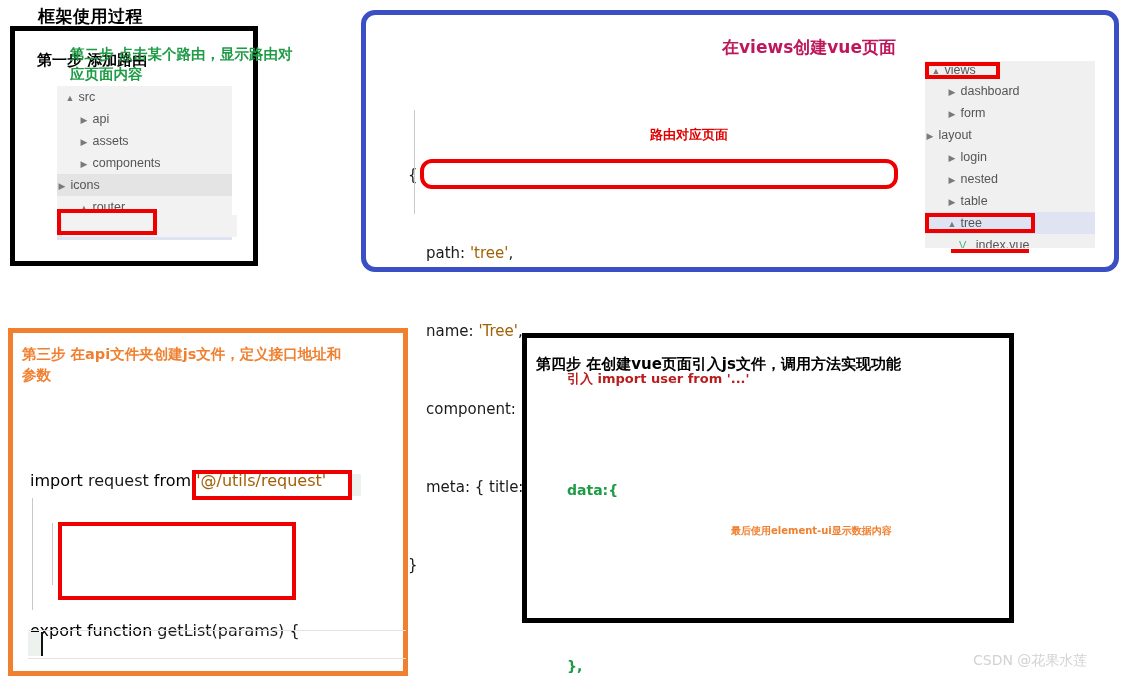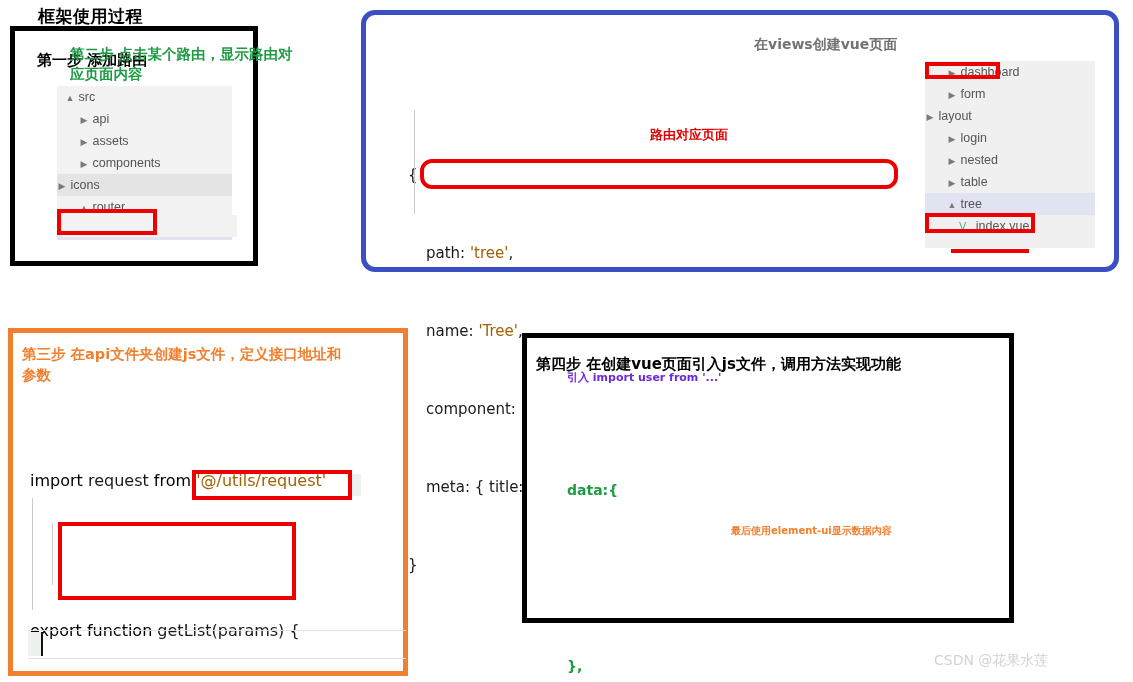--- a/index.html
+++ b/index.html
@@ -105,25 +105,24 @@
     font-family: "DejaVu Sans", sans-serif;
     font-size: 14.5px;
     font-weight: bold;
     color: #1f9b45;
     line-height: 20px;
     width: 230px;
   }
   #step2-note-views {
     left: 722px; top: 36px;
     font-family: "DejaVu Sans", sans-serif;
-    font-size: 14px;
-    font-weight: bold;
-    color: #737373;
-    white-space: nowrap;
-    margin-left: 32px;
+    font-size: 17px;
+    font-weight: bold;
+    color: #be185d;
+    white-space: nowrap;
   }
   #step2-note-page {
     left: 650px; top: 126px;
     font-family: "DejaVu Sans", sans-serif;
     font-size: 13px;
     font-weight: bold;
     color: #e00000;
     white-space: nowrap;
   }
   
@@ -255,23 +254,23 @@
     left: 536px; top: 355px;
     font-family: "DejaVu Sans", sans-serif;
     font-size: 15px;
     font-weight: bold;
     color: #000000;
     white-space: nowrap;
   }
   #step4-import {
     left: 567px; top: 370px;
     font-family: "DejaVu Sans", sans-serif;
-    font-size: 11px;
-    font-weight: bold;
-    color: #6d28d9;
+    font-size: 13px;
+    font-weight: bold;
+    color: #b91c1c;
     white-space: nowrap;
     text-align: right;
   }
   #vue-code {
     left: 567px; top: 415px;
     font-family: "DejaVu Sans", sans-serif;
     font-size: 14px;
     font-weight: bold;
     line-height: 30px;
     color: #1f9b45;
@@ -281,21 +280,21 @@
     left: 731px; top: 524px;
     font-family: "DejaVu Sans", sans-serif;
     font-size: 10px;
     font-weight: bold;
     color: #f08030;
     white-space: nowrap;
   }
 
   
   #watermark {
-    left: 934px; top: 652px;
+    left: 973px; top: 652px;
     font-family: "DejaVu Sans", sans-serif;
     font-size: 14px;
     color: #d2d2d2;
     white-space: nowrap;
   }
 </style>
 </head>
 <body>
 
 <div class="abs" id="page-title">框架使用过程</div>
@@ -348,20 +347,24 @@
   <div class="code-line ind1"><span>path: </span><span class="kw-str">'tree'</span><span>,</span></div>
   <div class="code-line ind1"><span>name: </span><span class="kw-str">'Tree'</span><span>,</span></div>
   <div class="code-line ind1"><span>component: () </span><span class="kw-arrow">=&gt;</span><span class="kw-imp"> import</span><span>(</span><span class="kw-str">'@/views/tree/index'</span><span>),</span></div>
   <div class="code-line ind1"><span>meta: { title: </span><span class="kw-str">'Tree'</span><span>, icon: </span><span class="kw-str">'tree'</span><span> }</span></div>
   <div class="code-line"><span>}</span></div>
 </div>
 
 <div class="abs" id="hl-component"></div>
 
 <div class="abs" id="tree-views">
+  <div class="trow" style="padding-left:6px;height:19px;line-height:19px;">
+    <span class="arrow">▲</span>
+    <span>views</span>
+  </div>
   <div class="trow" style="padding-left:22px;">
     <span class="arrow">▶</span>
     <span>dashboard</span>
   </div>
   <div class="trow" style="padding-left:22px;">
     <span class="arrow">▶</span>
     <span>form</span>
   </div>
   <div class="trow" style="">
     <span class="arrow">▶</span>

